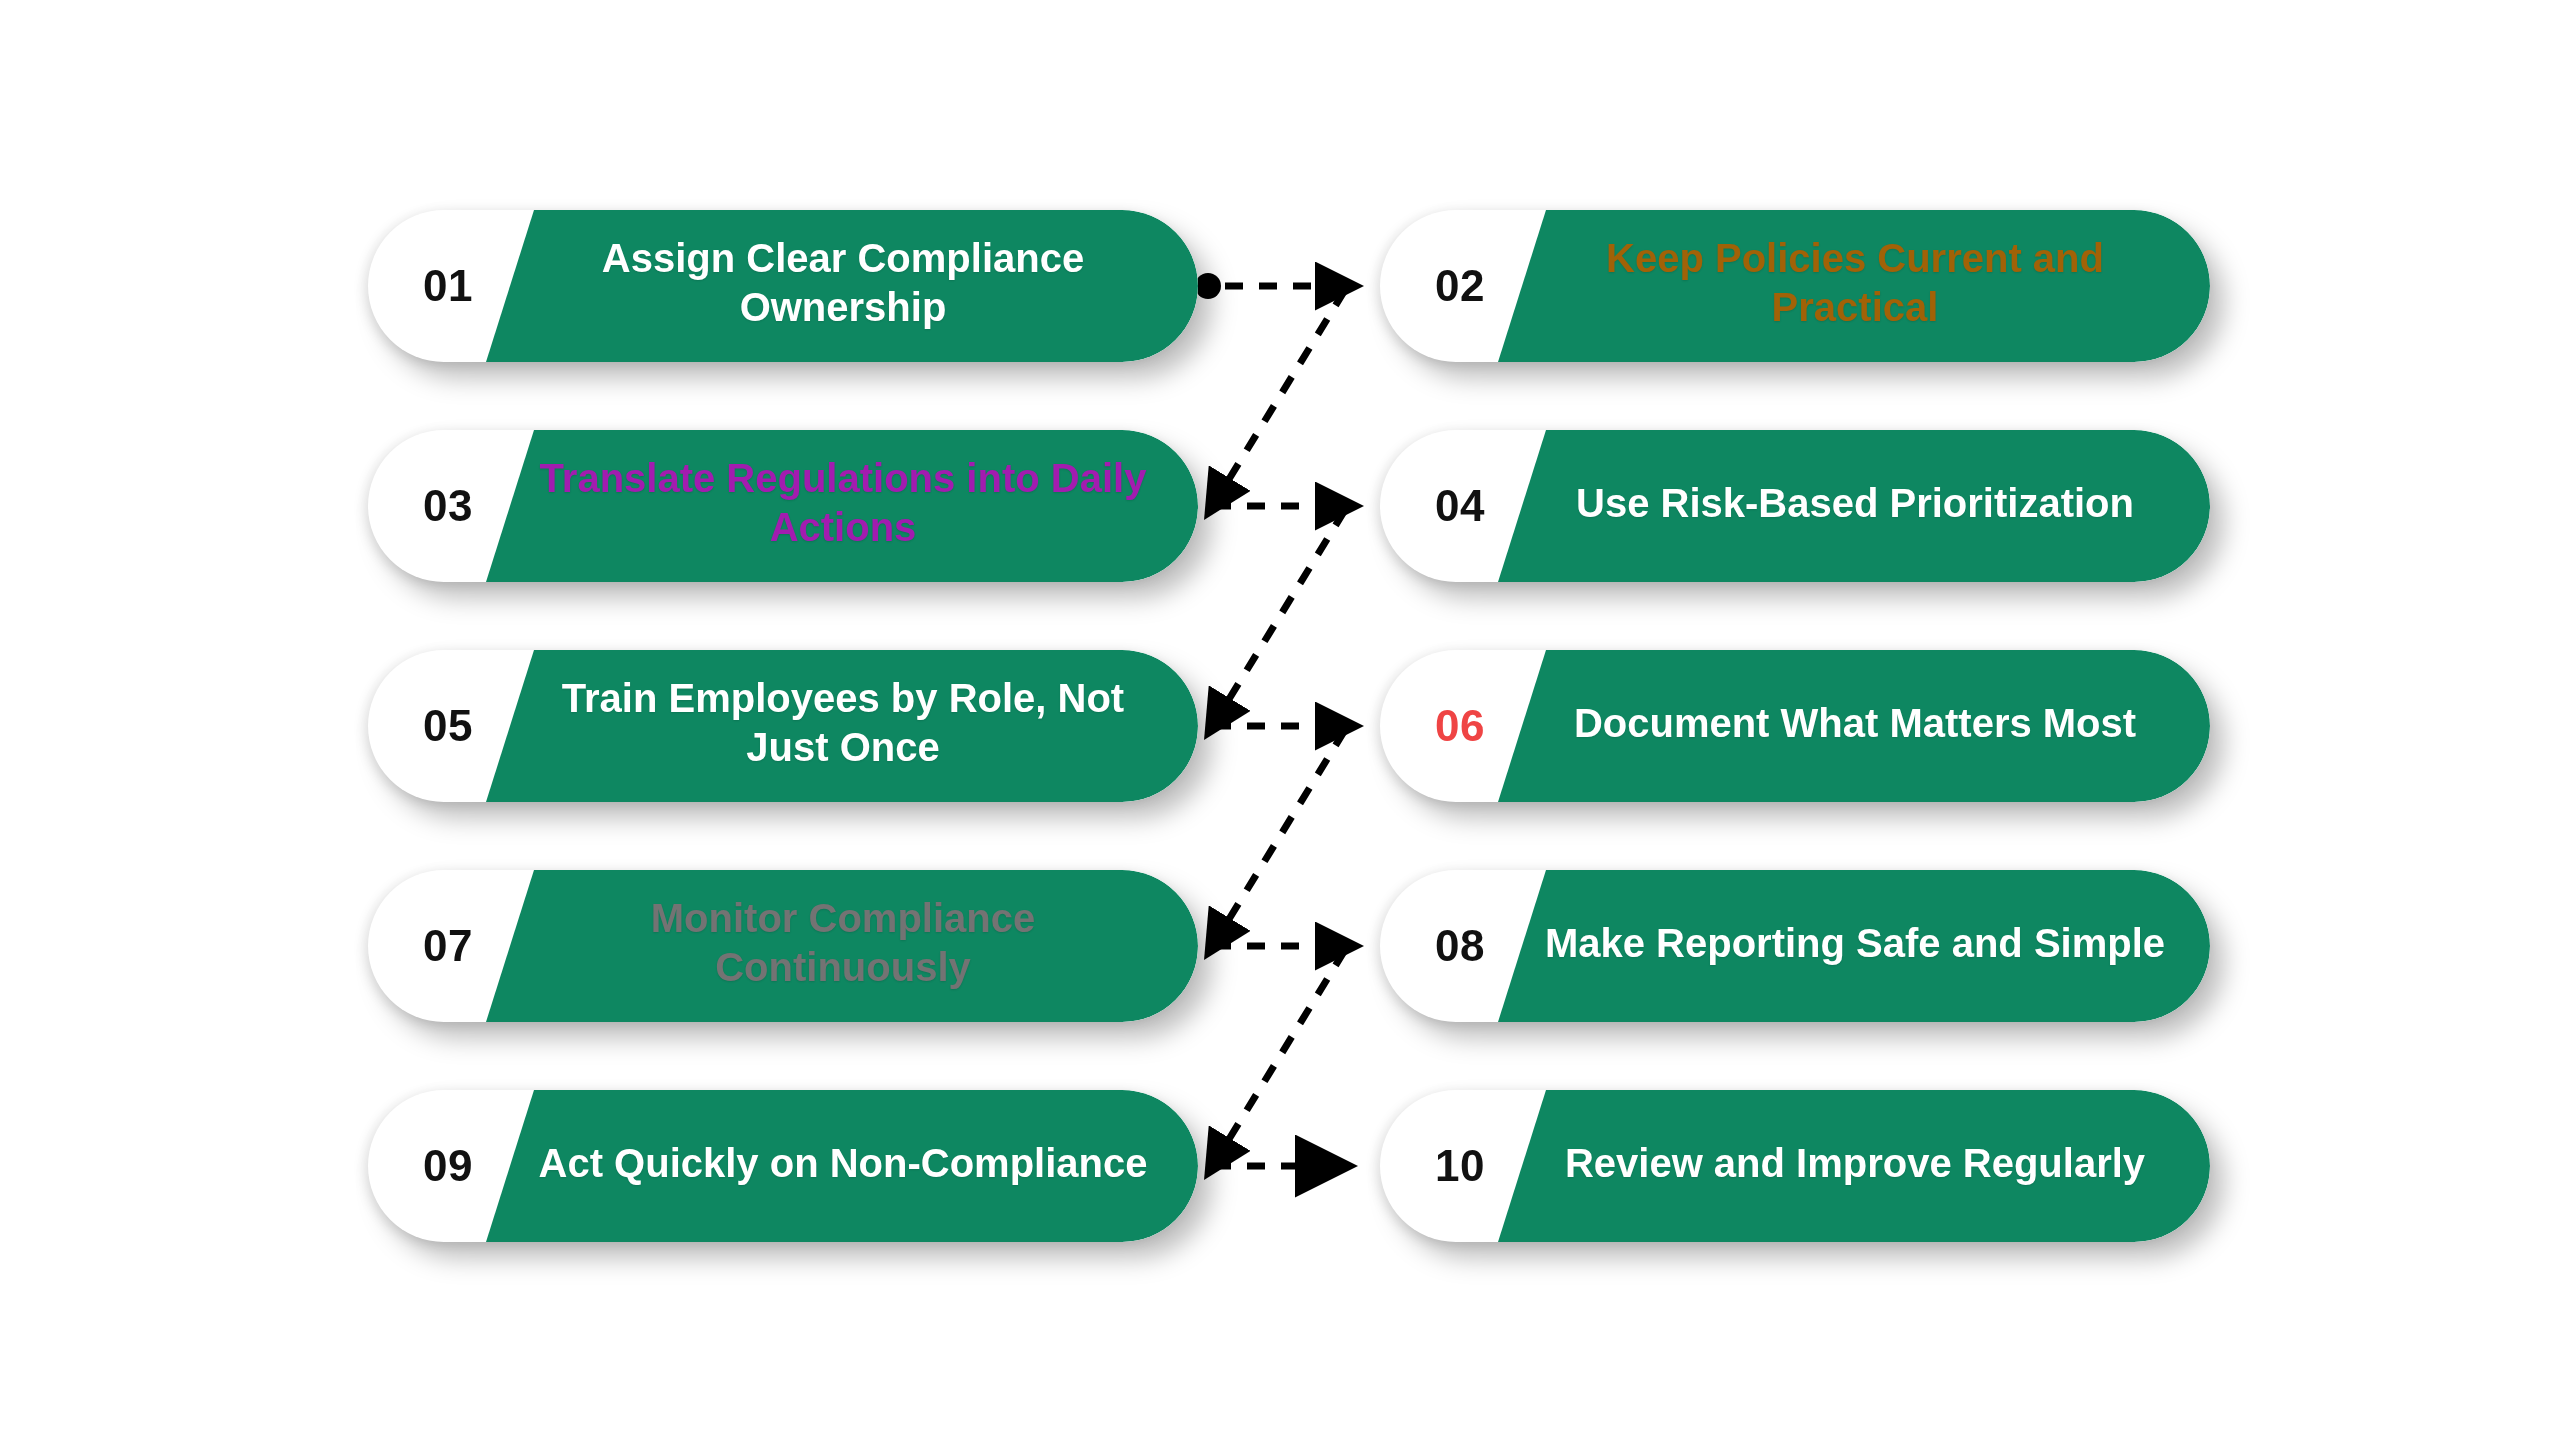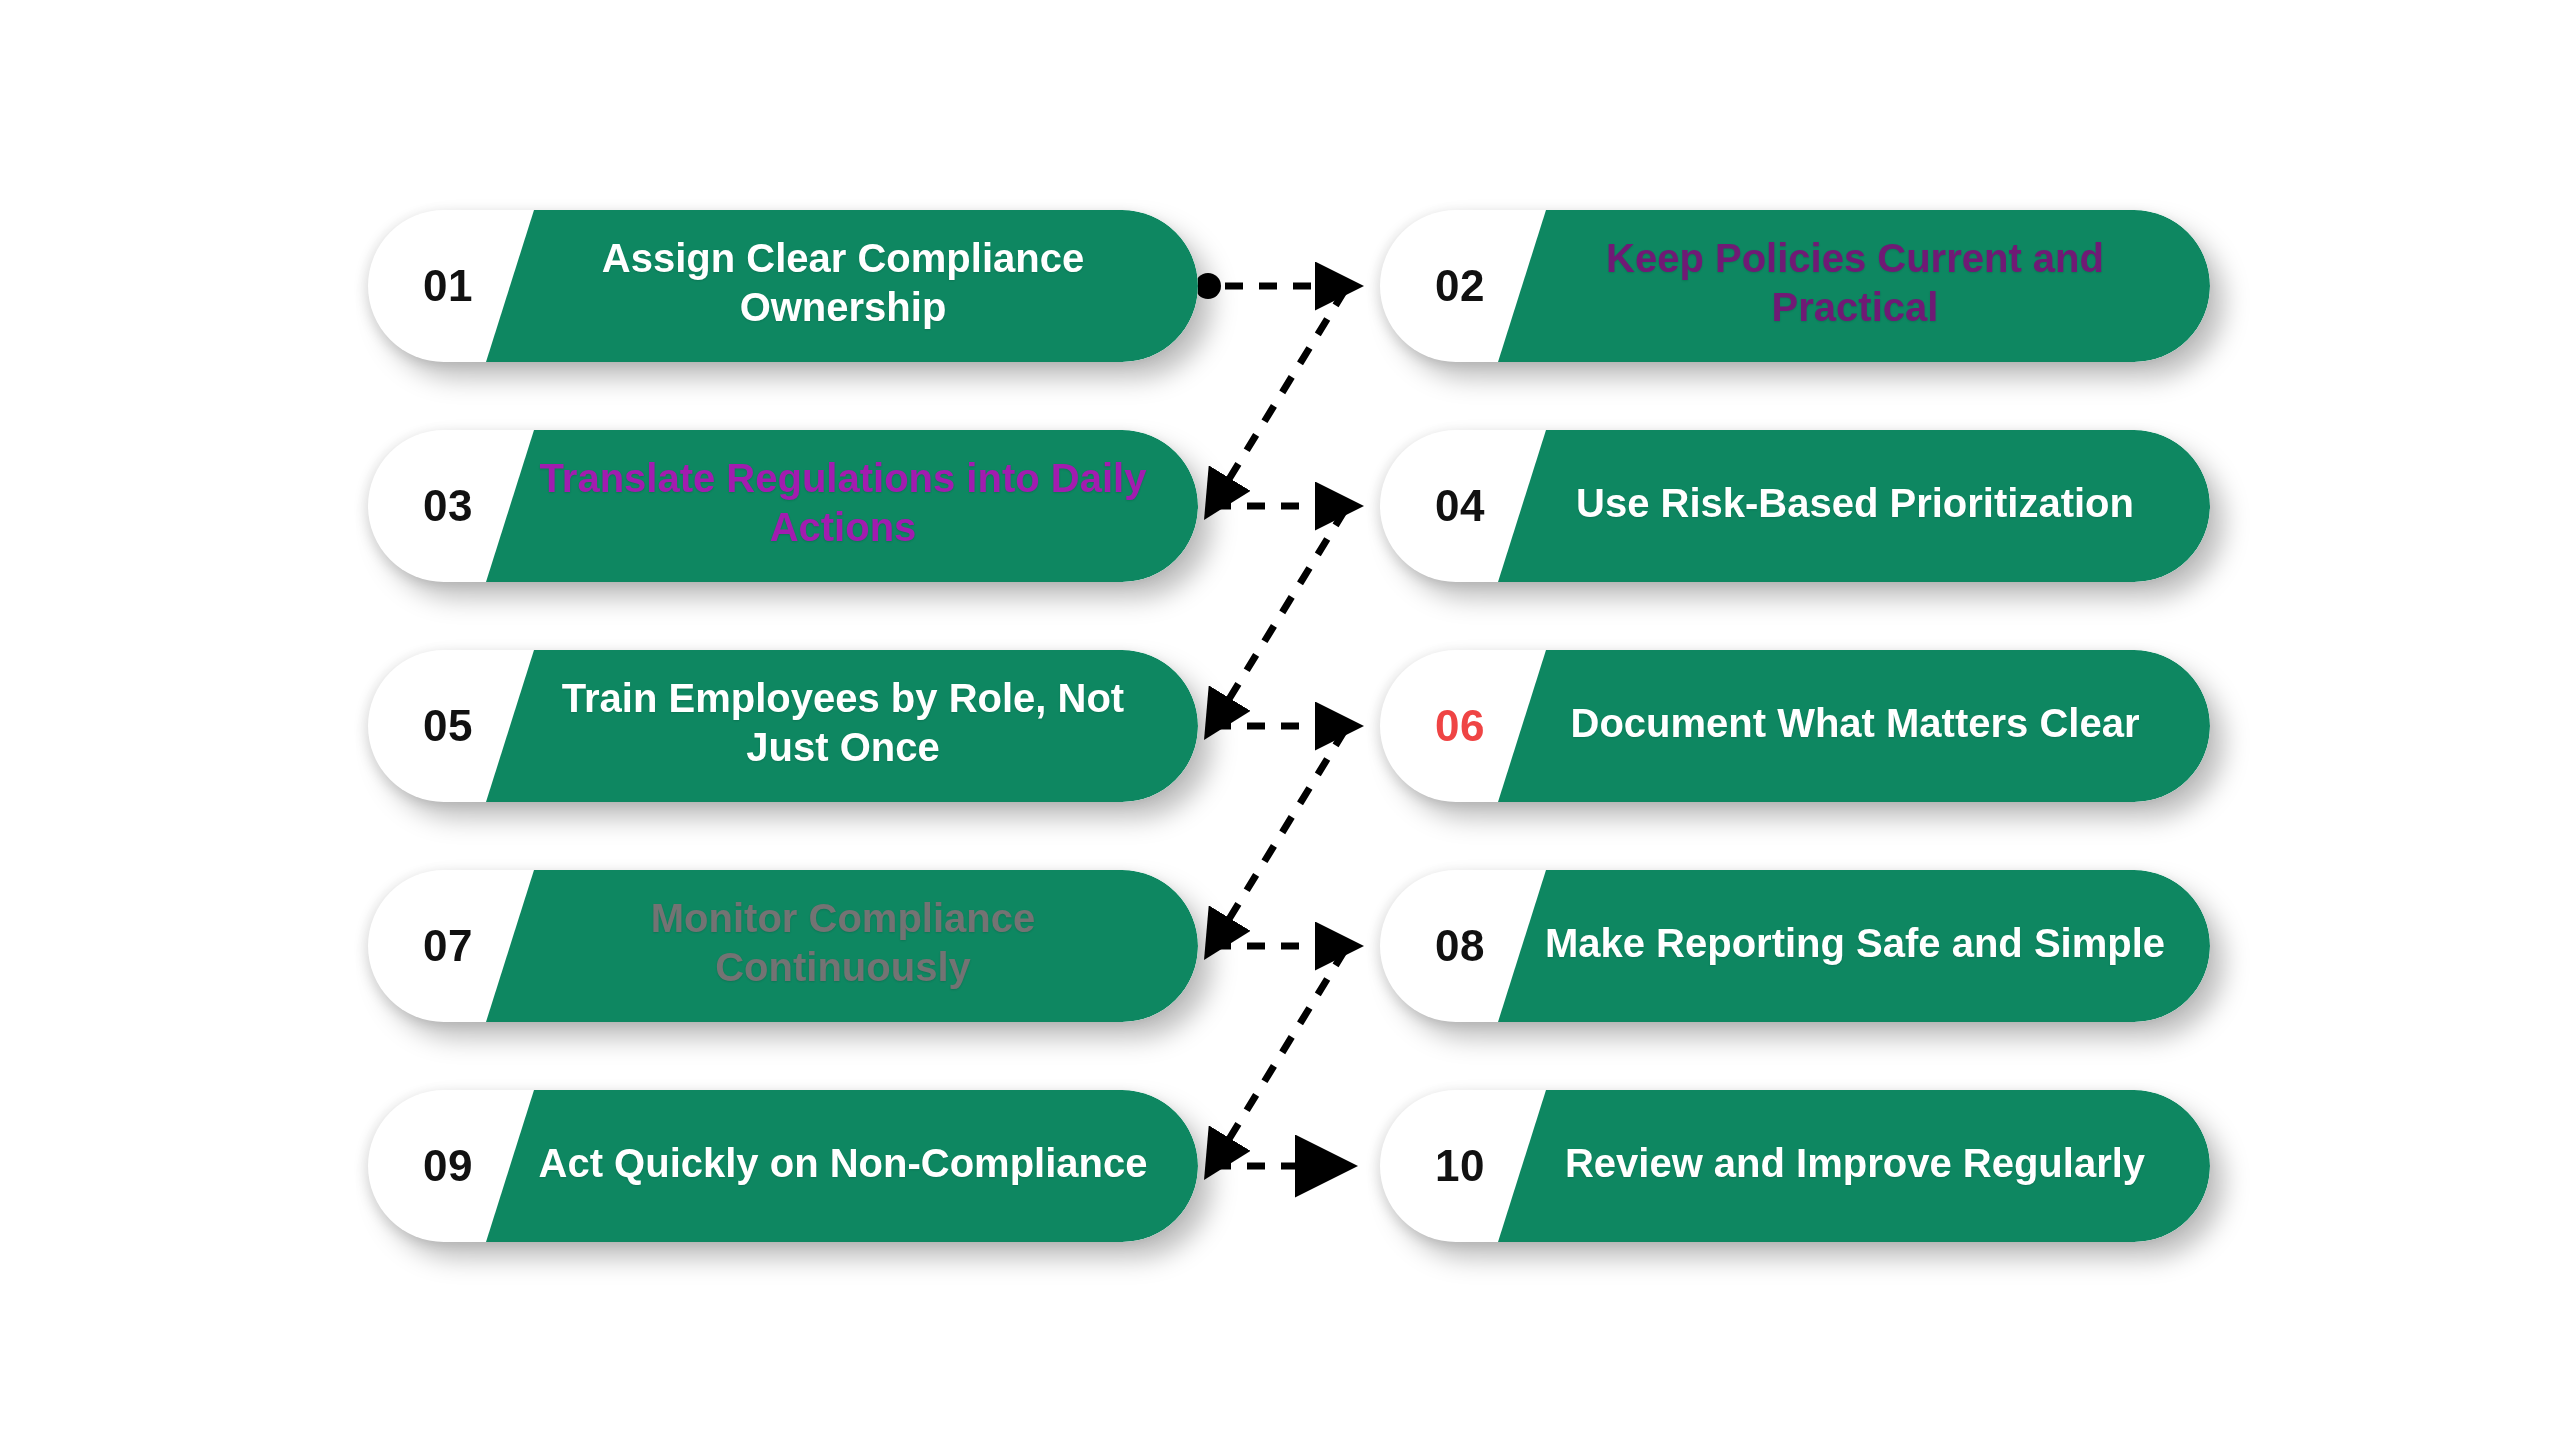--- a/index.html
+++ b/index.html
@@ -169,21 +169,21 @@
       </div>
       <div class="num" style="color: rgb(17, 17, 17);">01</div>
       <div class="title" style="color: rgb(255, 255, 255);">Assign Clear Compliance Ownership</div>
     </div>
     <div class="pill right">
       <div class="capsule"></div>
       <div class="band-clip">
         <div class="band" style="background: rgb(14, 135, 97);"></div>
       </div>
       <div class="num" style="color: rgb(17, 17, 17);">02</div>
-      <div class="title" style="color: #701a75;">Keep Policies Current and Practical</div>
+      <div class="title" style="color: #a16207;">Keep Policies Current and Practical</div>
     </div>
   </div>
 
   <div class="row" style="top:430px;">
     <div class="pill left">
       <div class="capsule"></div>
       <div class="band-clip">
         <div class="band" style="background: rgb(14, 135, 97);"></div>
       </div>
       <div class="num" style="color: rgb(17, 17, 17);">03</div>
@@ -207,21 +207,21 @@
       </div>
       <div class="num" style="color: rgb(17, 17, 17);">05</div>
       <div class="title" style="color: rgb(255, 255, 255);">Train Employees by Role, Not Just Once</div>
     </div>
     <div class="pill right">
       <div class="capsule"></div>
       <div class="band-clip">
         <div class="band" style="background: rgb(14, 135, 97);"></div>
       </div>
       <div class="num" style="color: #ef4444;">06</div>
-      <div class="title" style="color: rgb(255, 255, 255);">Document What Matters Clear</div>
+      <div class="title" style="color: rgb(255, 255, 255);">Document What Matters Most</div>
     </div>
   </div>
 
   <div class="row" style="top:870px;">
     <div class="pill left">
       <div class="capsule"></div>
       <div class="band-clip">
         <div class="band" style="background: rgb(14, 135, 97);"></div>
       </div>
       <div class="num" style="color: rgb(17, 17, 17);">07</div>

